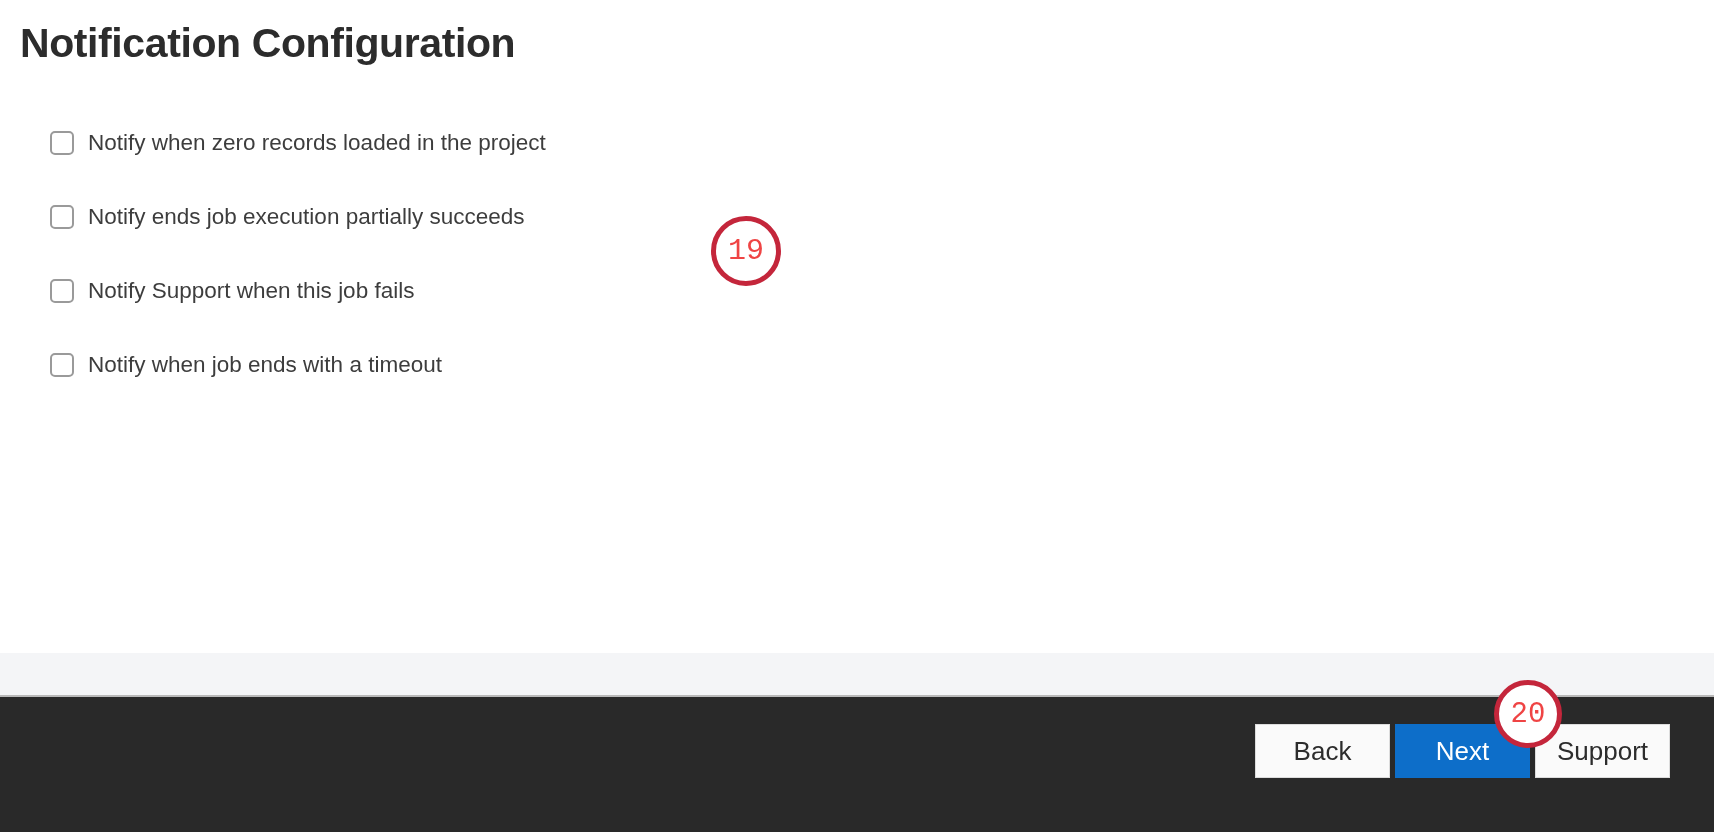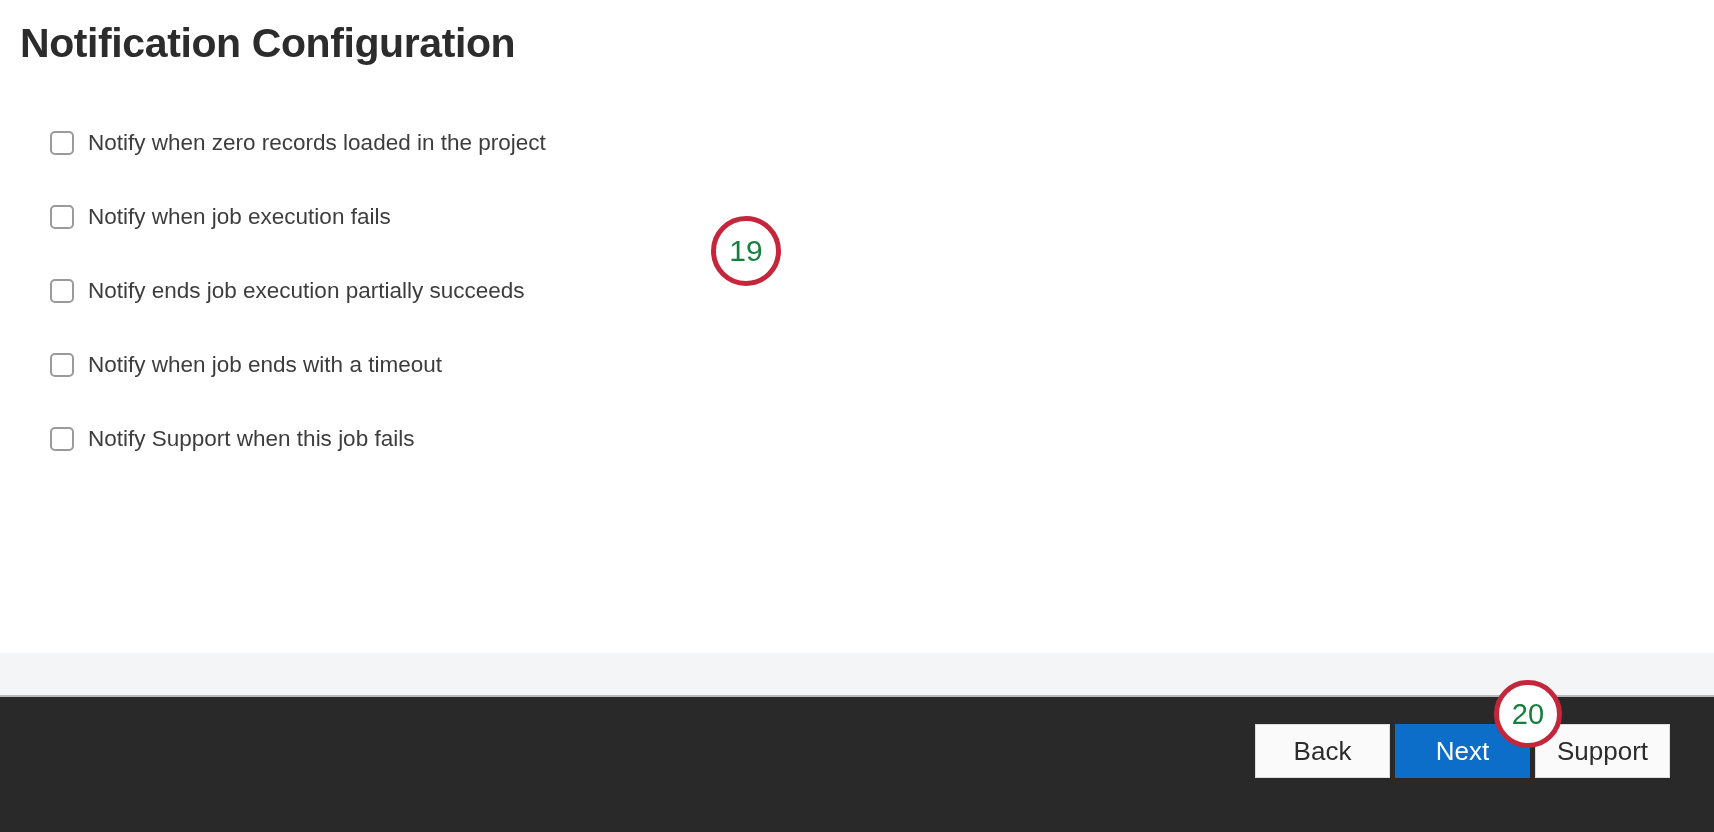--- a/index.html
+++ b/index.html
@@ -128,27 +128,27 @@
     background: #0d6ec9;
     border-color: #0d6ec9;
     color: #ffffff;
   }
 
   
   .marker {
     position: absolute;
     border-radius: 50%;
     background: #ffffff;
-    color: #15803d;
+    color: #ef4444;
     border: 5px solid #c4263b;
     box-sizing: border-box;
     display: flex;
     align-items: center;
     justify-content: center;
-    font-family: Liberation Sans, sans-serif;
+    font-family: Liberation Mono, monospace;
     font-size: 30px;
     line-height: 1;
     z-index: 50;
     pointer-events: none;
   }
 
   .marker-19 {
     left: 711px;
     top: 216px;
     width: 70px;
@@ -173,38 +173,34 @@
     <div class="page-title">Notification Configuration</div>
 
     <div class="options-list">
 
       <label class="option-row">
         <span class="checkbox"></span>
         <span class="option-label">Notify when zero records loaded in the project</span>
       </label>
 
 
-      <label class="option-row">
-        <span class="checkbox"></span>
-        <span class="option-label">Notify when job execution fails</span>
-      </label>
 
       <label class="option-row">
         <span class="checkbox"></span>
         <span class="option-label">Notify ends job execution partially succeeds</span>
       </label>
 
       <label class="option-row">
         <span class="checkbox"></span>
+        <span class="option-label">Notify Support when this job fails</span>
+      </label>
+
+      <label class="option-row">
+        <span class="checkbox"></span>
         <span class="option-label">Notify when job ends with a timeout</span>
-      </label>
-
-      <label class="option-row">
-        <span class="checkbox"></span>
-        <span class="option-label">Notify Support when this job fails</span>
       </label>
 
     </div>
   </div>
 
   <div class="band"></div>
 
   <div class="footer">
     <div class="footer-actions">
       <button class="btn">Back</button>

